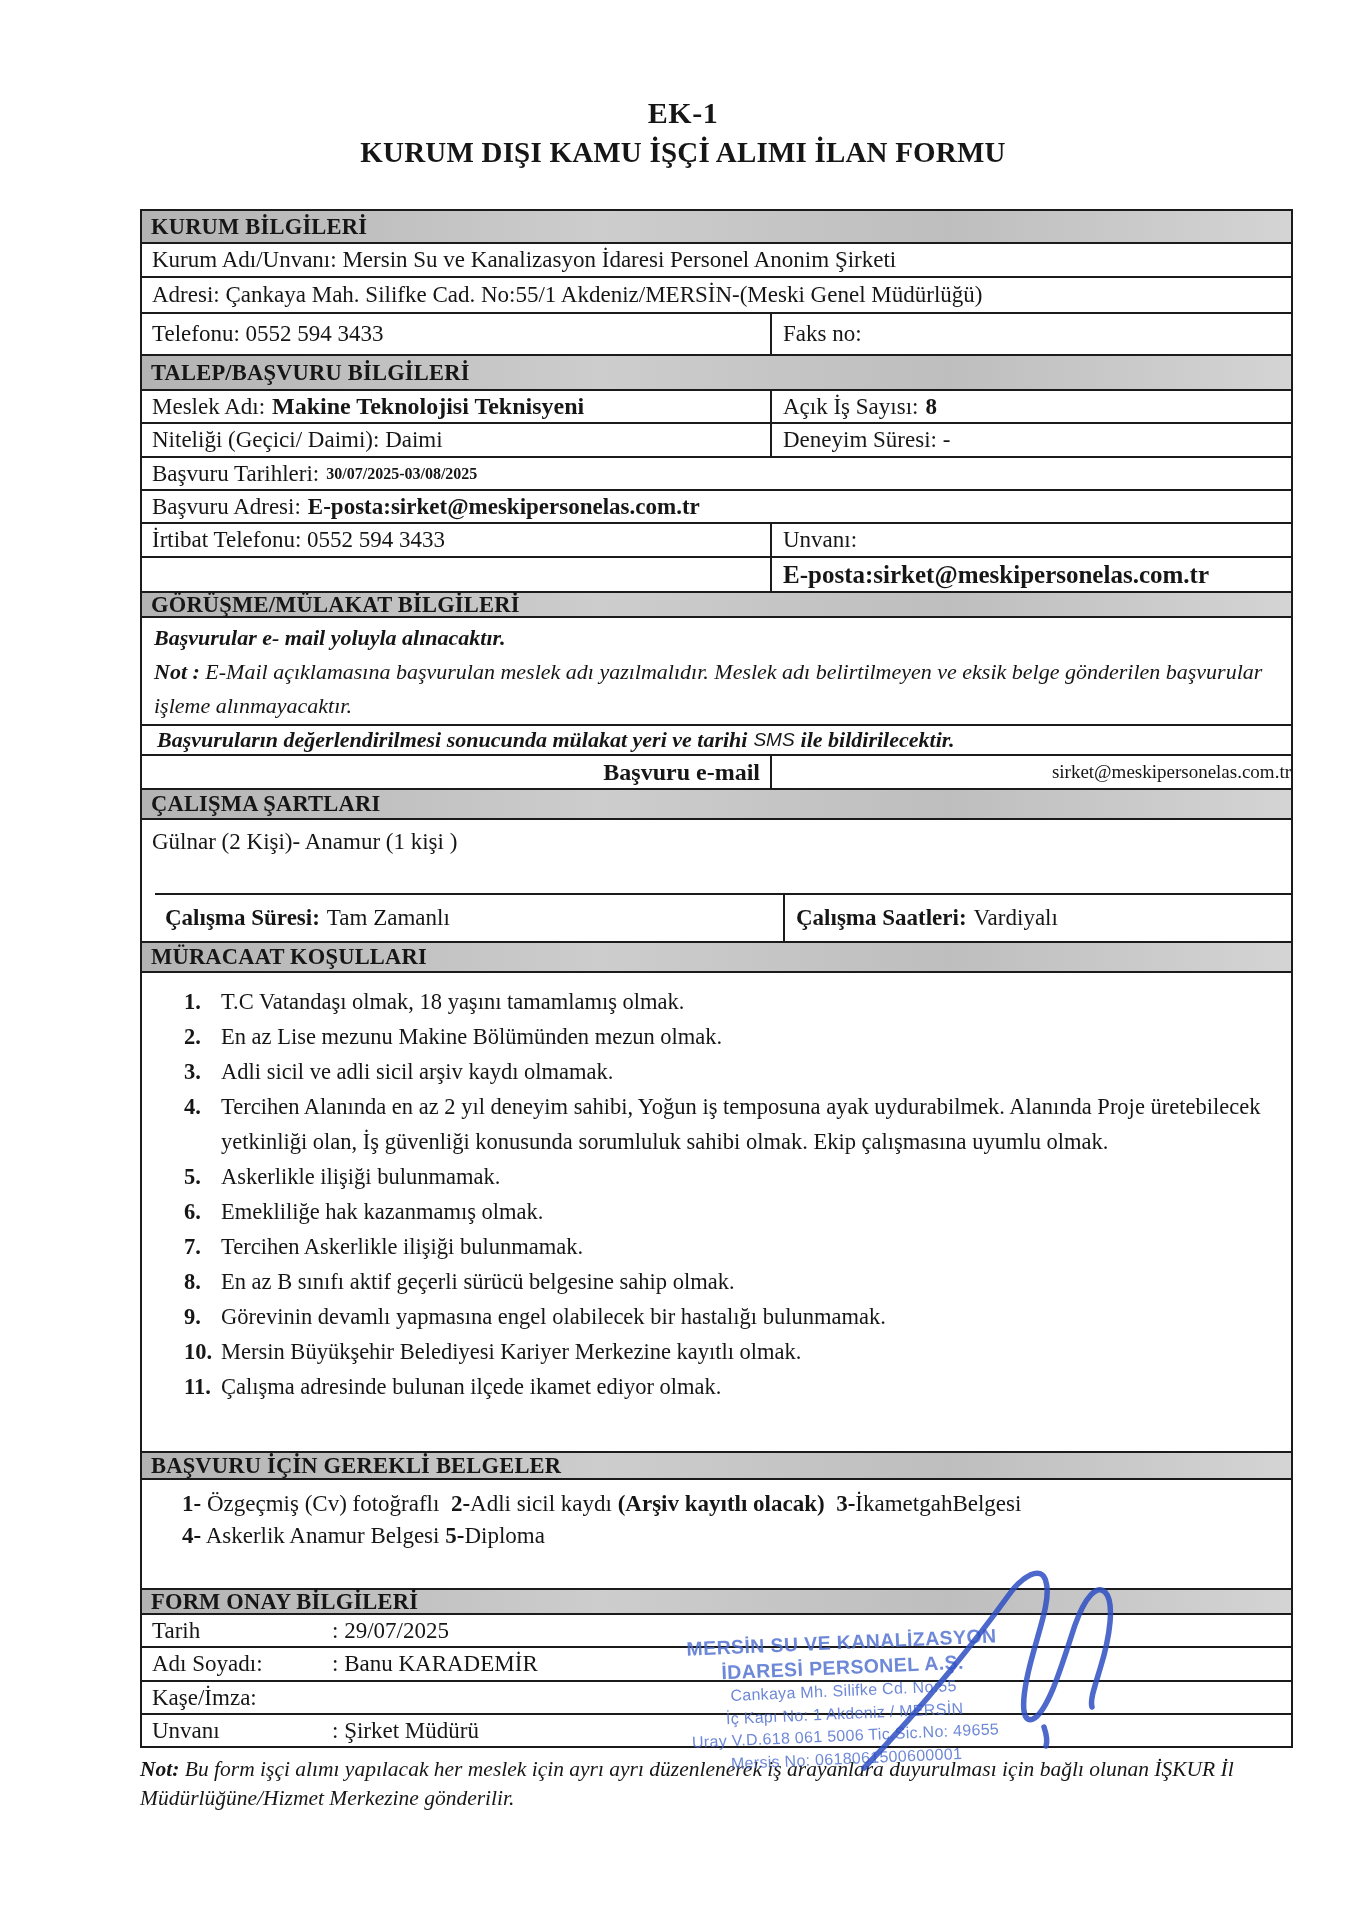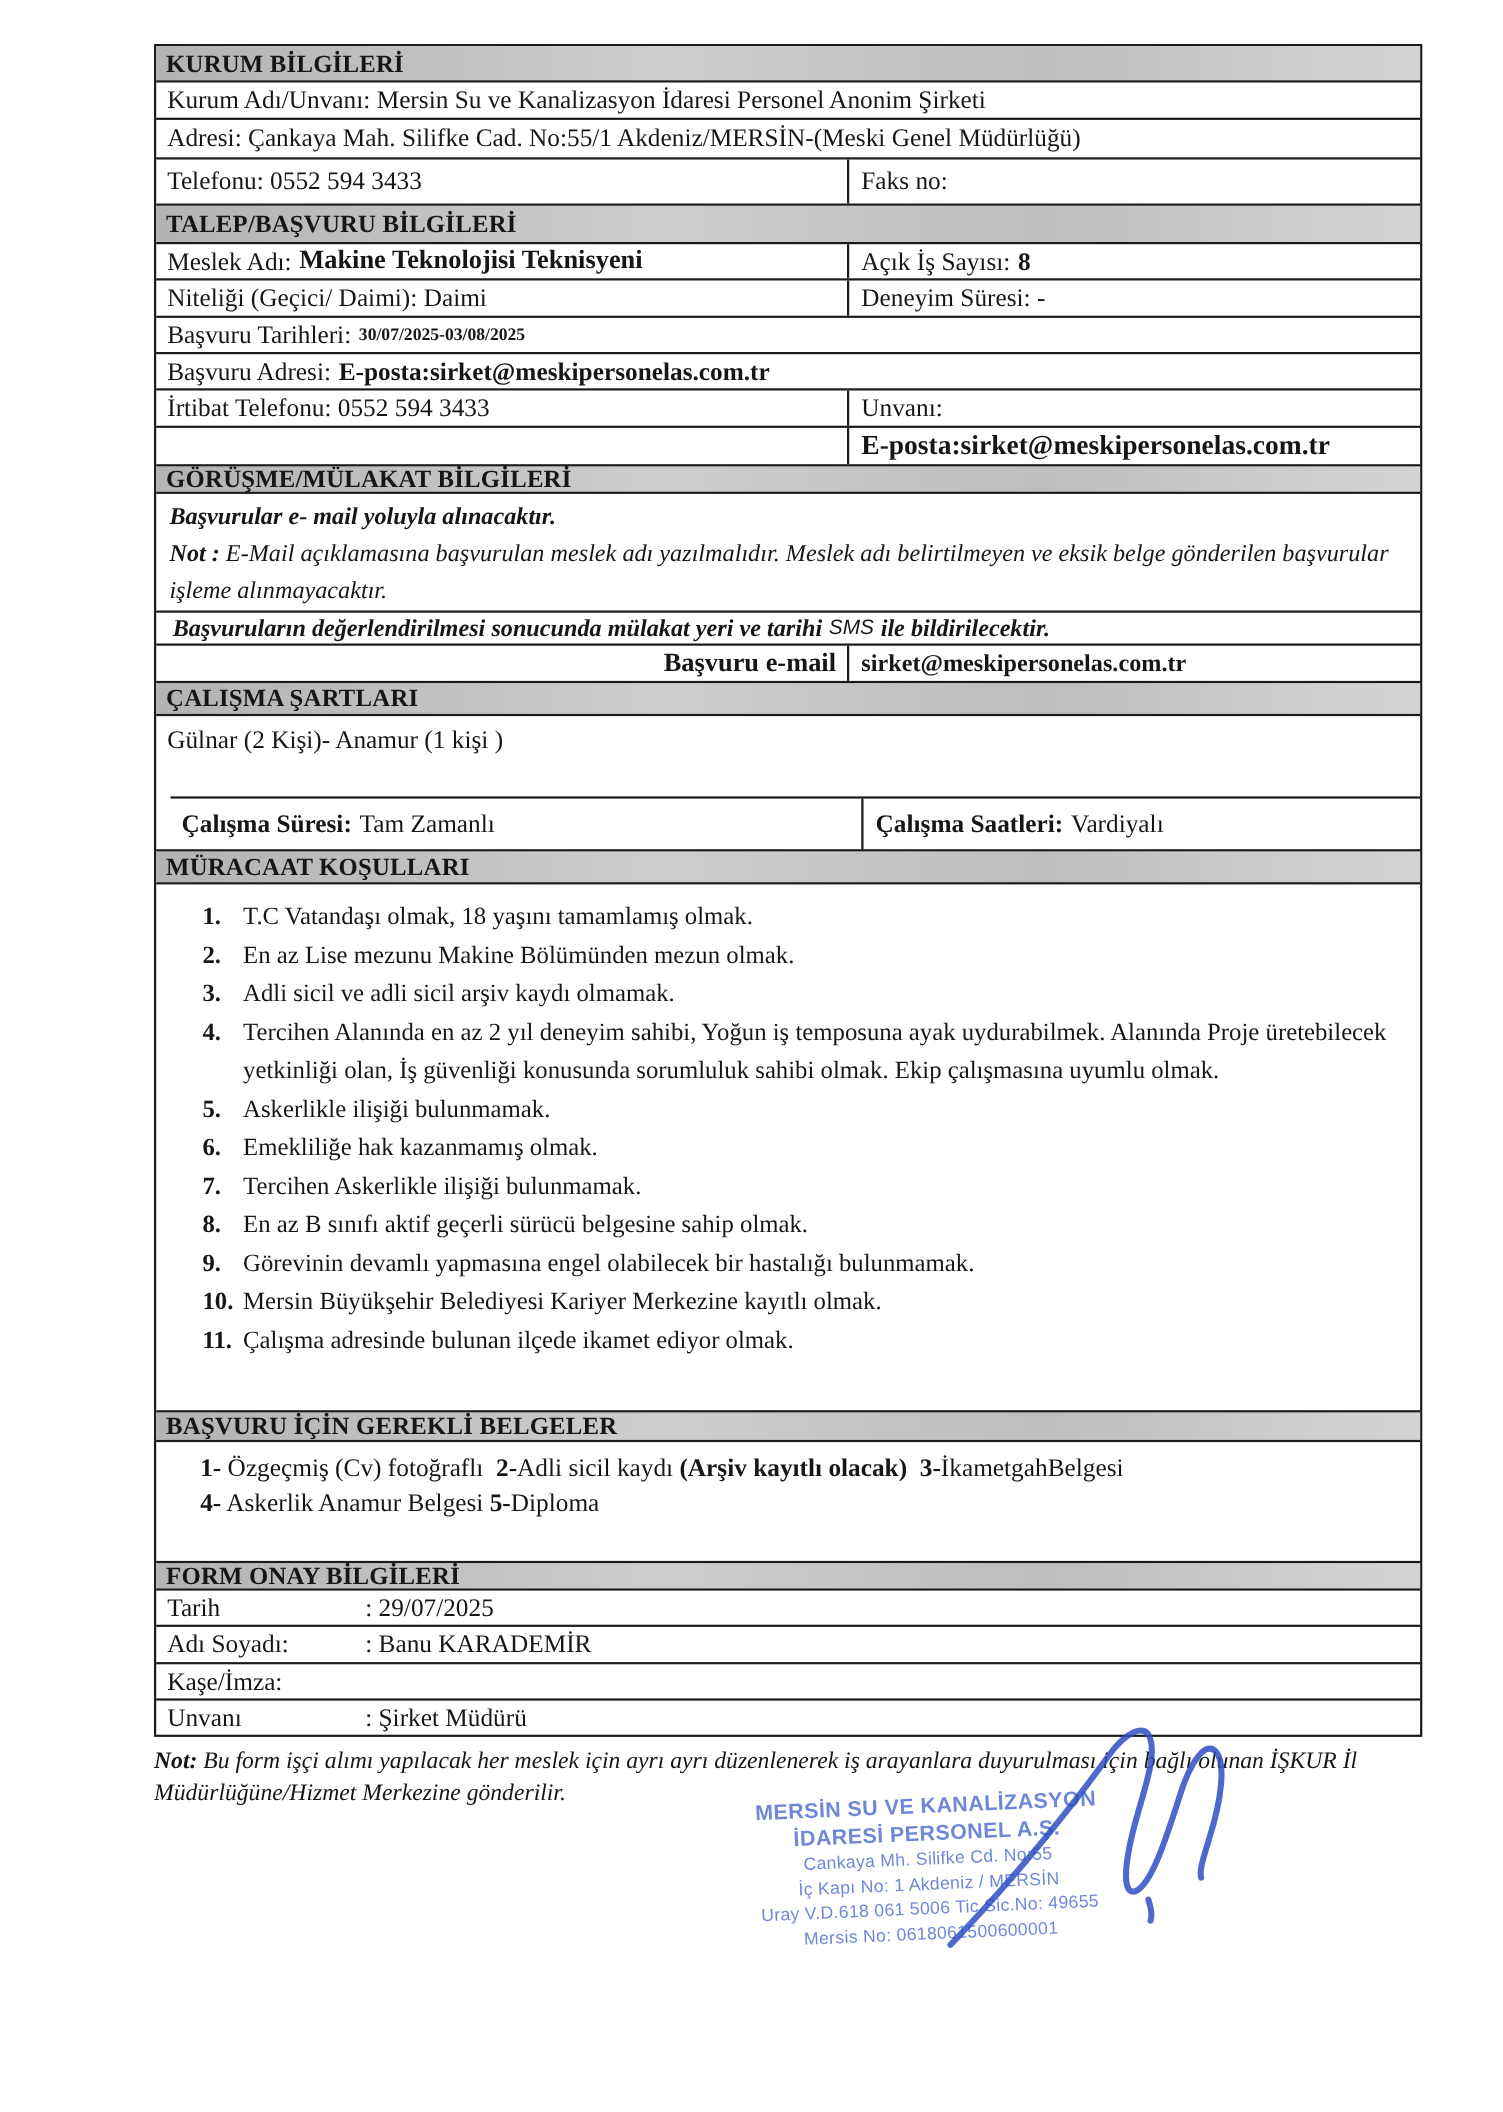--- a/index.html
+++ b/index.html
@@ -37,21 +37,21 @@
 
   .h34{height:34px}.h36{height:36px}.h42{height:42px}.h35{height:35px}
   .h33{height:33px}.h28{height:25px}.h30{height:30px}.h27{height:27px}
 
   .iblock { height:108px; padding:3px 18px 0 12px; font-style:italic; font-size:22px; line-height:34px; }
   .iblock .l1 { font-weight:700; }
   .sms-row { height:30px; display:flex; align-items:center; padding-left:15px; font-style:italic; font-weight:700; font-size:22px; }
   .sms-word { font-family:"Liberation Sans", sans-serif; font-weight:400; font-size:19px; margin:0 6px; }
   .email-row { height:34px; }
   .email-row .cl { justify-content:flex-end; padding-right:10px; font-weight:700; font-size:24px; }
-  .email-row .cr { font-weight:700; font-size:22px; }
+  .email-row .cr { font-weight:400; font-size:19px;justify-content:flex-end; }
   .eposta-bold { font-weight:700; font-size:25px; }
 
   .adres-row { height:75px; padding:5px 14px 0 10px; font-size:23px; line-height:34px; }
   .h48row { height:48px;margin-left:13px; }
 
   .list { height:480px; padding:11px 26px 0 42px; font-size:22.5px; }
   .li { display:flex; line-height:35px; }
   .li .no { width:37px; font-weight:700; flex:none; }
   .li .tx { flex:1; }
 
@@ -74,20 +74,24 @@
   .stamp .s-big { font-size:19.5px; line-height:25px; font-weight:600; letter-spacing:.4px; }
   .stamp .s-sml { font-size:16px; line-height:22.5px; font-weight:500; letter-spacing:.3px; }
 
   .signature { position:absolute; left:0; top:0; pointer-events:none; }
 </style>
 </head>
 <body>
 
 <div class="sheet">
 
+  <div class="doc-head">
+    <div class="doc-code">EK-1</div>
+    <div class="doc-title">KURUM DIŞI KAMU İŞÇİ ALIMI İLAN FORMU</div>
+  </div>
 
   <div class="tbl">
 
     <div class="band">KURUM BİLGİLERİ</div>
 
     <div class="row h34">
       <span>Kurum Adı/Unvanı:</span>&nbsp;
       <span>Mersin Su ve Kanalizasyon İdaresi Personel Anonim Şirketi</span>
     </div>
 

